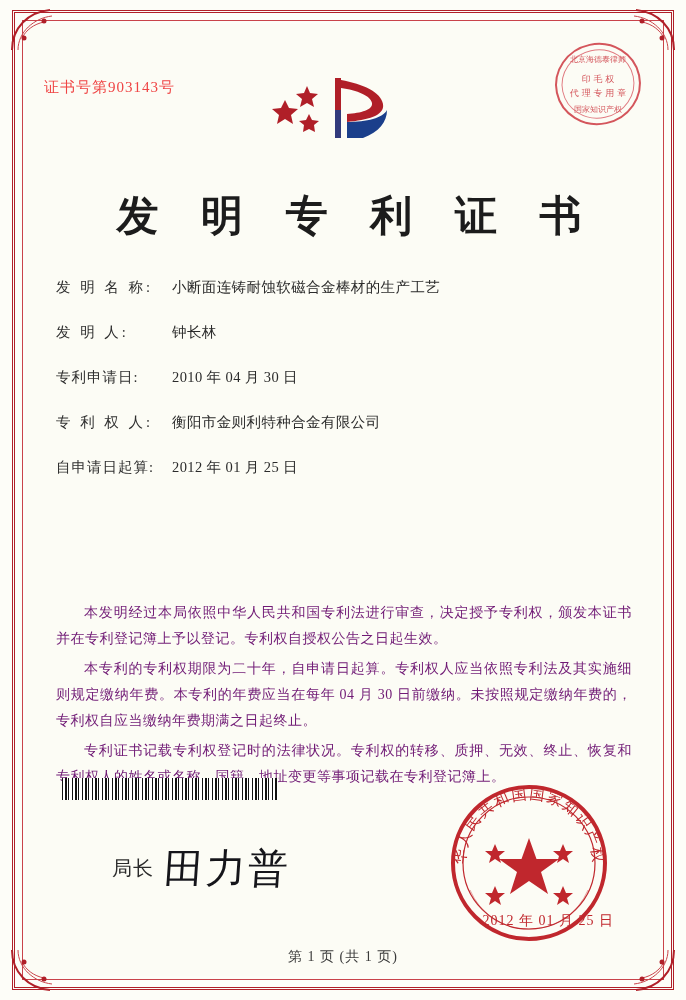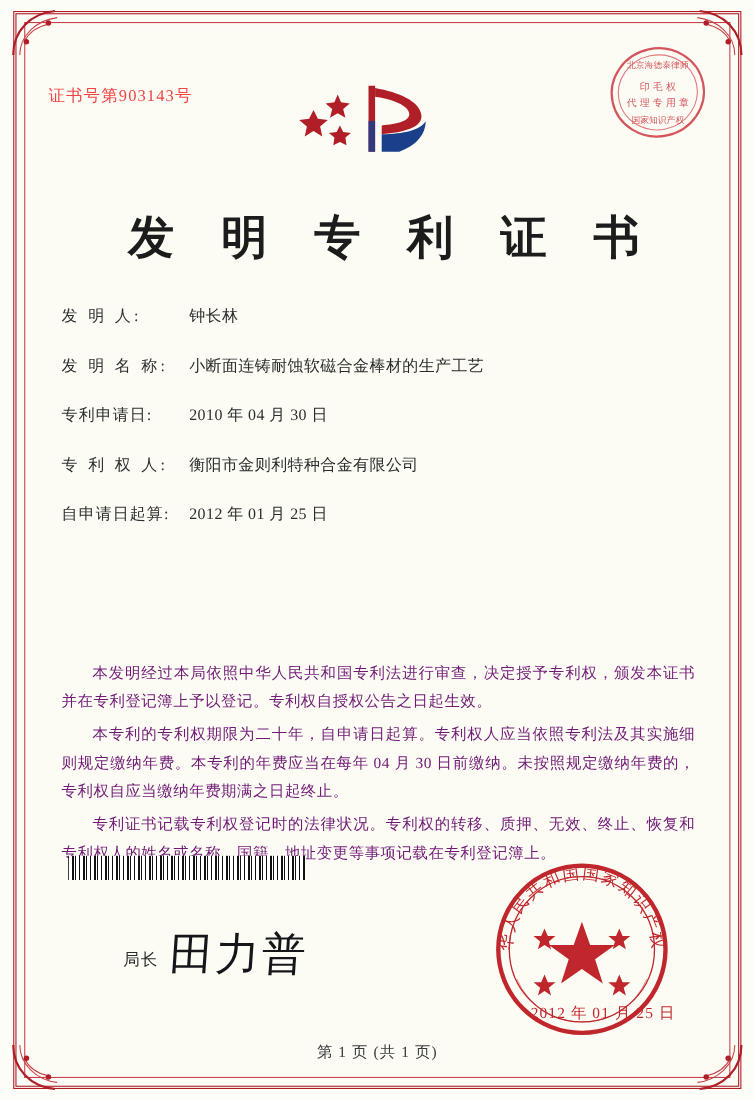--- a/index.html
+++ b/index.html
@@ -163,21 +163,21 @@
 
   
   .sig-row {
     position: absolute;
     left: 112px;
     top: 848px;
     display: flex;
     align-items: flex-end;
   }
   .sig-label {
-    font-size: 15px;
+    font-size: 20px;
     letter-spacing: 1px;
     color: #2b2b2b;
     margin-right: 10px;
     padding-bottom: 6px;
   }
   .sig-name {
     font-size: 40px;
     font-family: "DejaVu Serif", serif;
     color: #15151a;
     letter-spacing: 2px;
@@ -285,29 +285,29 @@
       <text x="48" y="60" font-size="9" fill="#d4565c" text-anchor="middle" font-family="DejaVu Sans, sans-serif">代 理 专 用 章</text>
       <text x="48" y="76" font-size="8" fill="#d4565c" text-anchor="middle" font-family="DejaVu Sans, sans-serif">国家知识产权</text>
     </svg>
   </div>
 
   <div class="main-title">发 明 专 利 证 书</div>
 
   <div class="fields">
 
     <div class="field-row">
+      <span class="field-label">发 明 名 称:</span>
+      <span class="field-sep"></span>
+      <span class="field-value">小断面连铸耐蚀软磁合金棒材的生产工艺</span>
+    </div>
+
+    <div class="field-row">
       <span class="field-label">发 明 人:</span>
       <span class="field-sep"></span>
       <span class="field-value">钟长林</span>
-    </div>
-
-    <div class="field-row">
-      <span class="field-label">发 明 名 称:</span>
-      <span class="field-sep"></span>
-      <span class="field-value">小断面连铸耐蚀软磁合金棒材的生产工艺</span>
     </div>
 
 
     <div class="field-row compact">
       <span class="field-label">专利申请日:</span>
       <span class="field-sep"></span>
       <span class="field-value">2010 年 04 月 30 日</span>
     </div>
 
     <div class="field-row">

